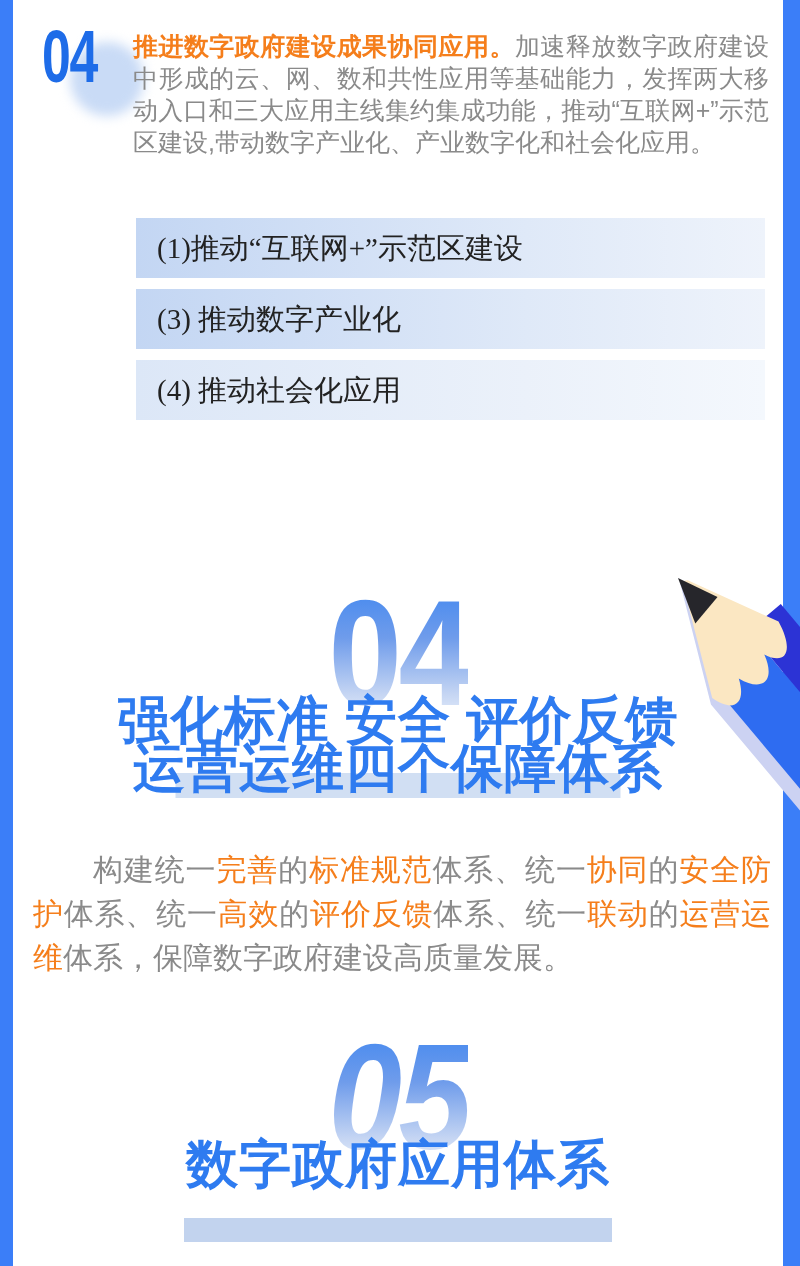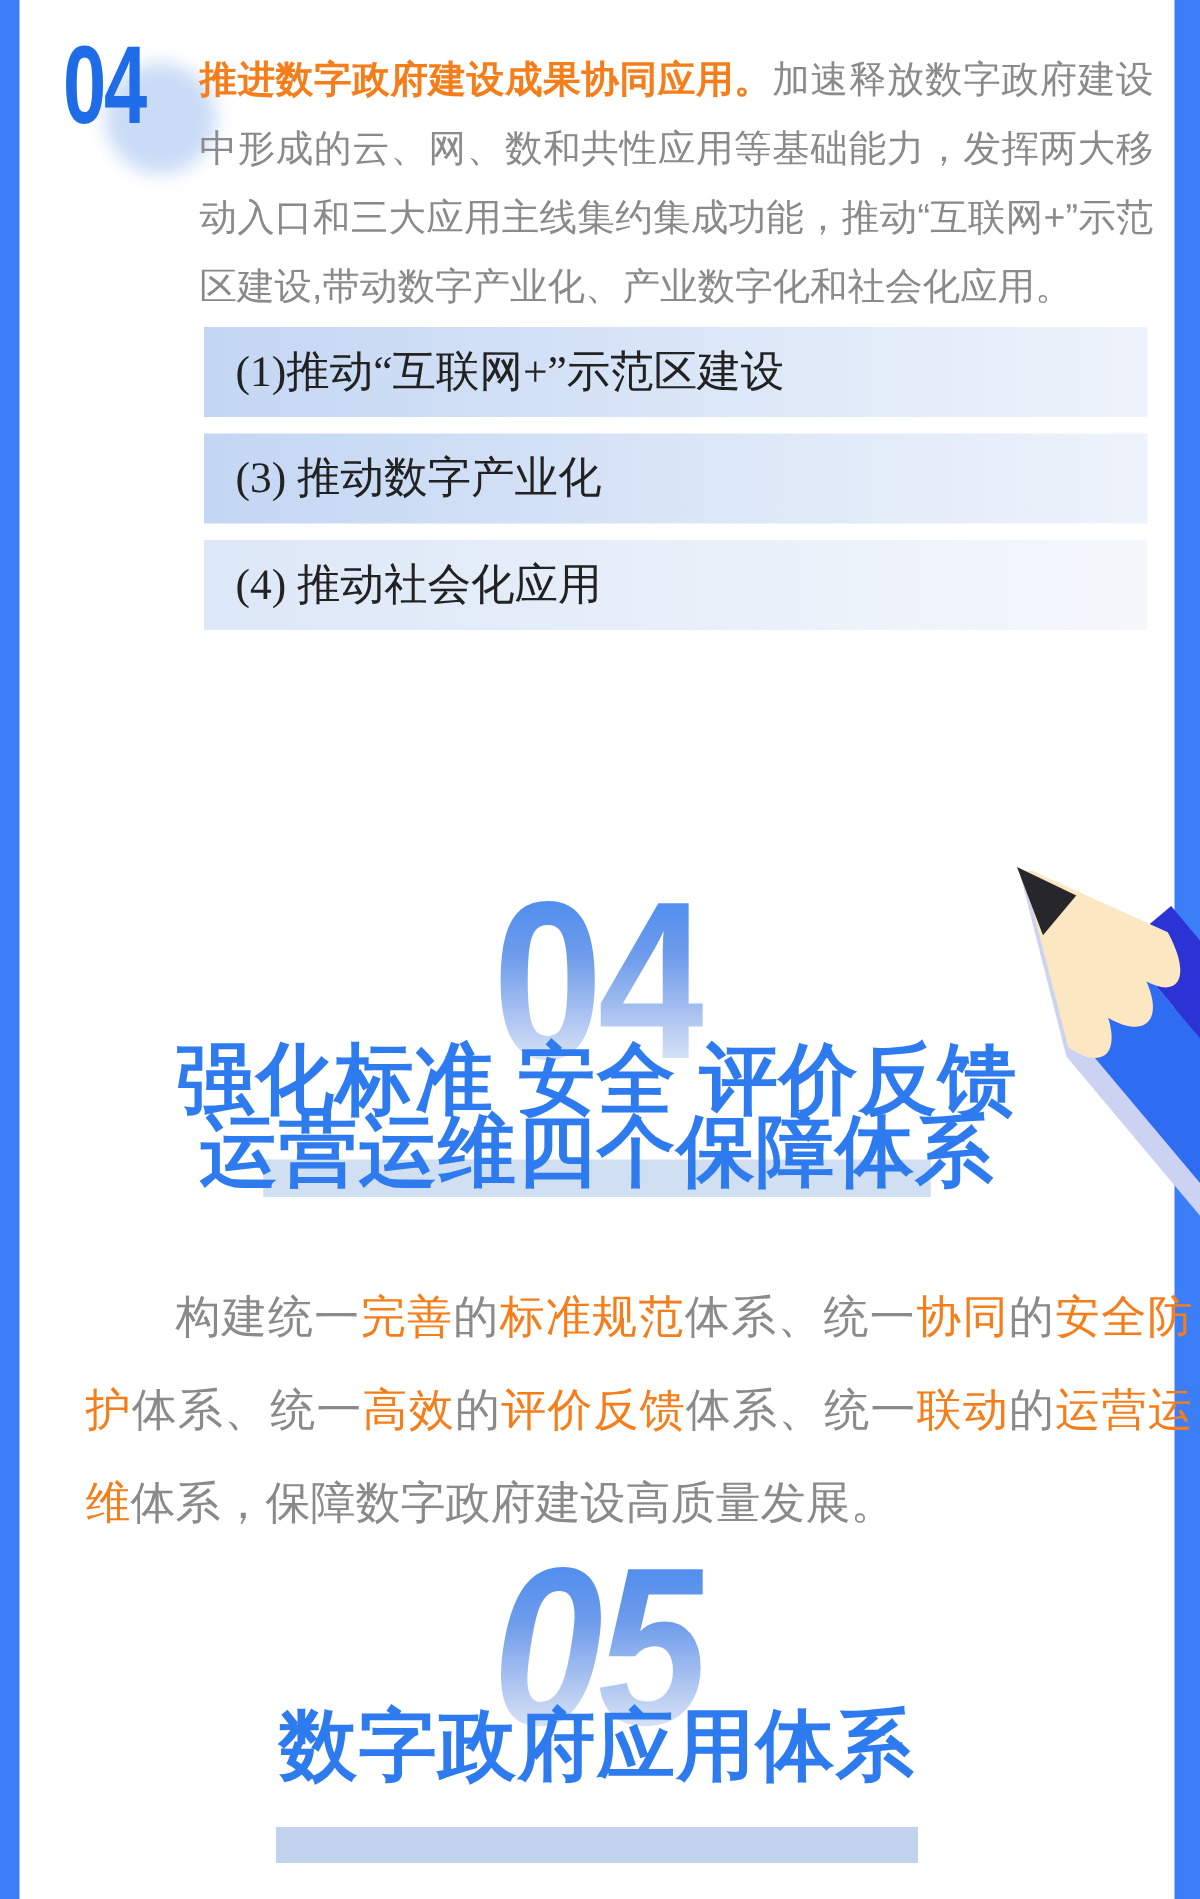--- a/index.html
+++ b/index.html
@@ -21,21 +21,21 @@
     position:absolute; left:28px; top:22px; width:74px; height:74px;
     border-radius:50%; background:#c9dbf6; filter:blur(6px); z-index:0;
   }
   .badge-num {
     position:absolute; left:0; top:0; z-index:1;
     font-size:74px; line-height:74px; font-weight:bold; color:#1e6ce8;
     transform:scaleX(0.70); transform-origin:left top; letter-spacing:-2px;
   }
   .lead-para {
     position:absolute; left:133px; top:30px; width:636px; z-index:4;
-    font-size:25px; line-height:46px; color:#8a8a8a; text-align:justify;
+    font-size:25px; line-height:32px; color:#8a8a8a; text-align:justify;
   }
   .lead-strong { color:#f57e1b; font-weight:bold; }
 
   
   .item-list { position:absolute; left:136px; top:218px; width:629px; z-index:4; }
   .item-bar {
     height:60px; margin-bottom:11px;
     font-size:29px; line-height:60px; color:#222222;
     padding-left:21px;
     font-family:Liberation Serif, serif;
@@ -64,22 +64,22 @@
   .heading-04 { top:696px; }
   .heading-05 { top:1140px; }
   .heading-bar { position:absolute; left:50%; transform:translateX(-50%); z-index:-1; }
   .bar-04 { top:77px; width:445px; height:25px; background:#c9d9f1; opacity:0.85; }
   .bar-05 { top:78px; width:428px; height:24px; background:#c2d3ee; }
   .section-heading .line { position:relative; z-index:1; }
 
   
   .mixed-para {
     position:absolute; left:33px; top:848px; width:738px; z-index:4;
-    font-size:30px; line-height:62px; color:#8a8a8a;
-    text-align:justify; text-indent:60px;margin-left:24px;
+    font-size:30px; line-height:44px; color:#8a8a8a;
+    text-align:justify; text-indent:60px;
   }
   .mixed-para .hl { color:#f57e1b; }
 
   .pencil-svg { position:absolute; left:600px; top:558px; width:200px; height:300px; z-index:3; }
 </style>
 </head>
 <body>
 
 <div class="side-strip strip-left"></div>
 <div class="side-strip strip-right"></div>

